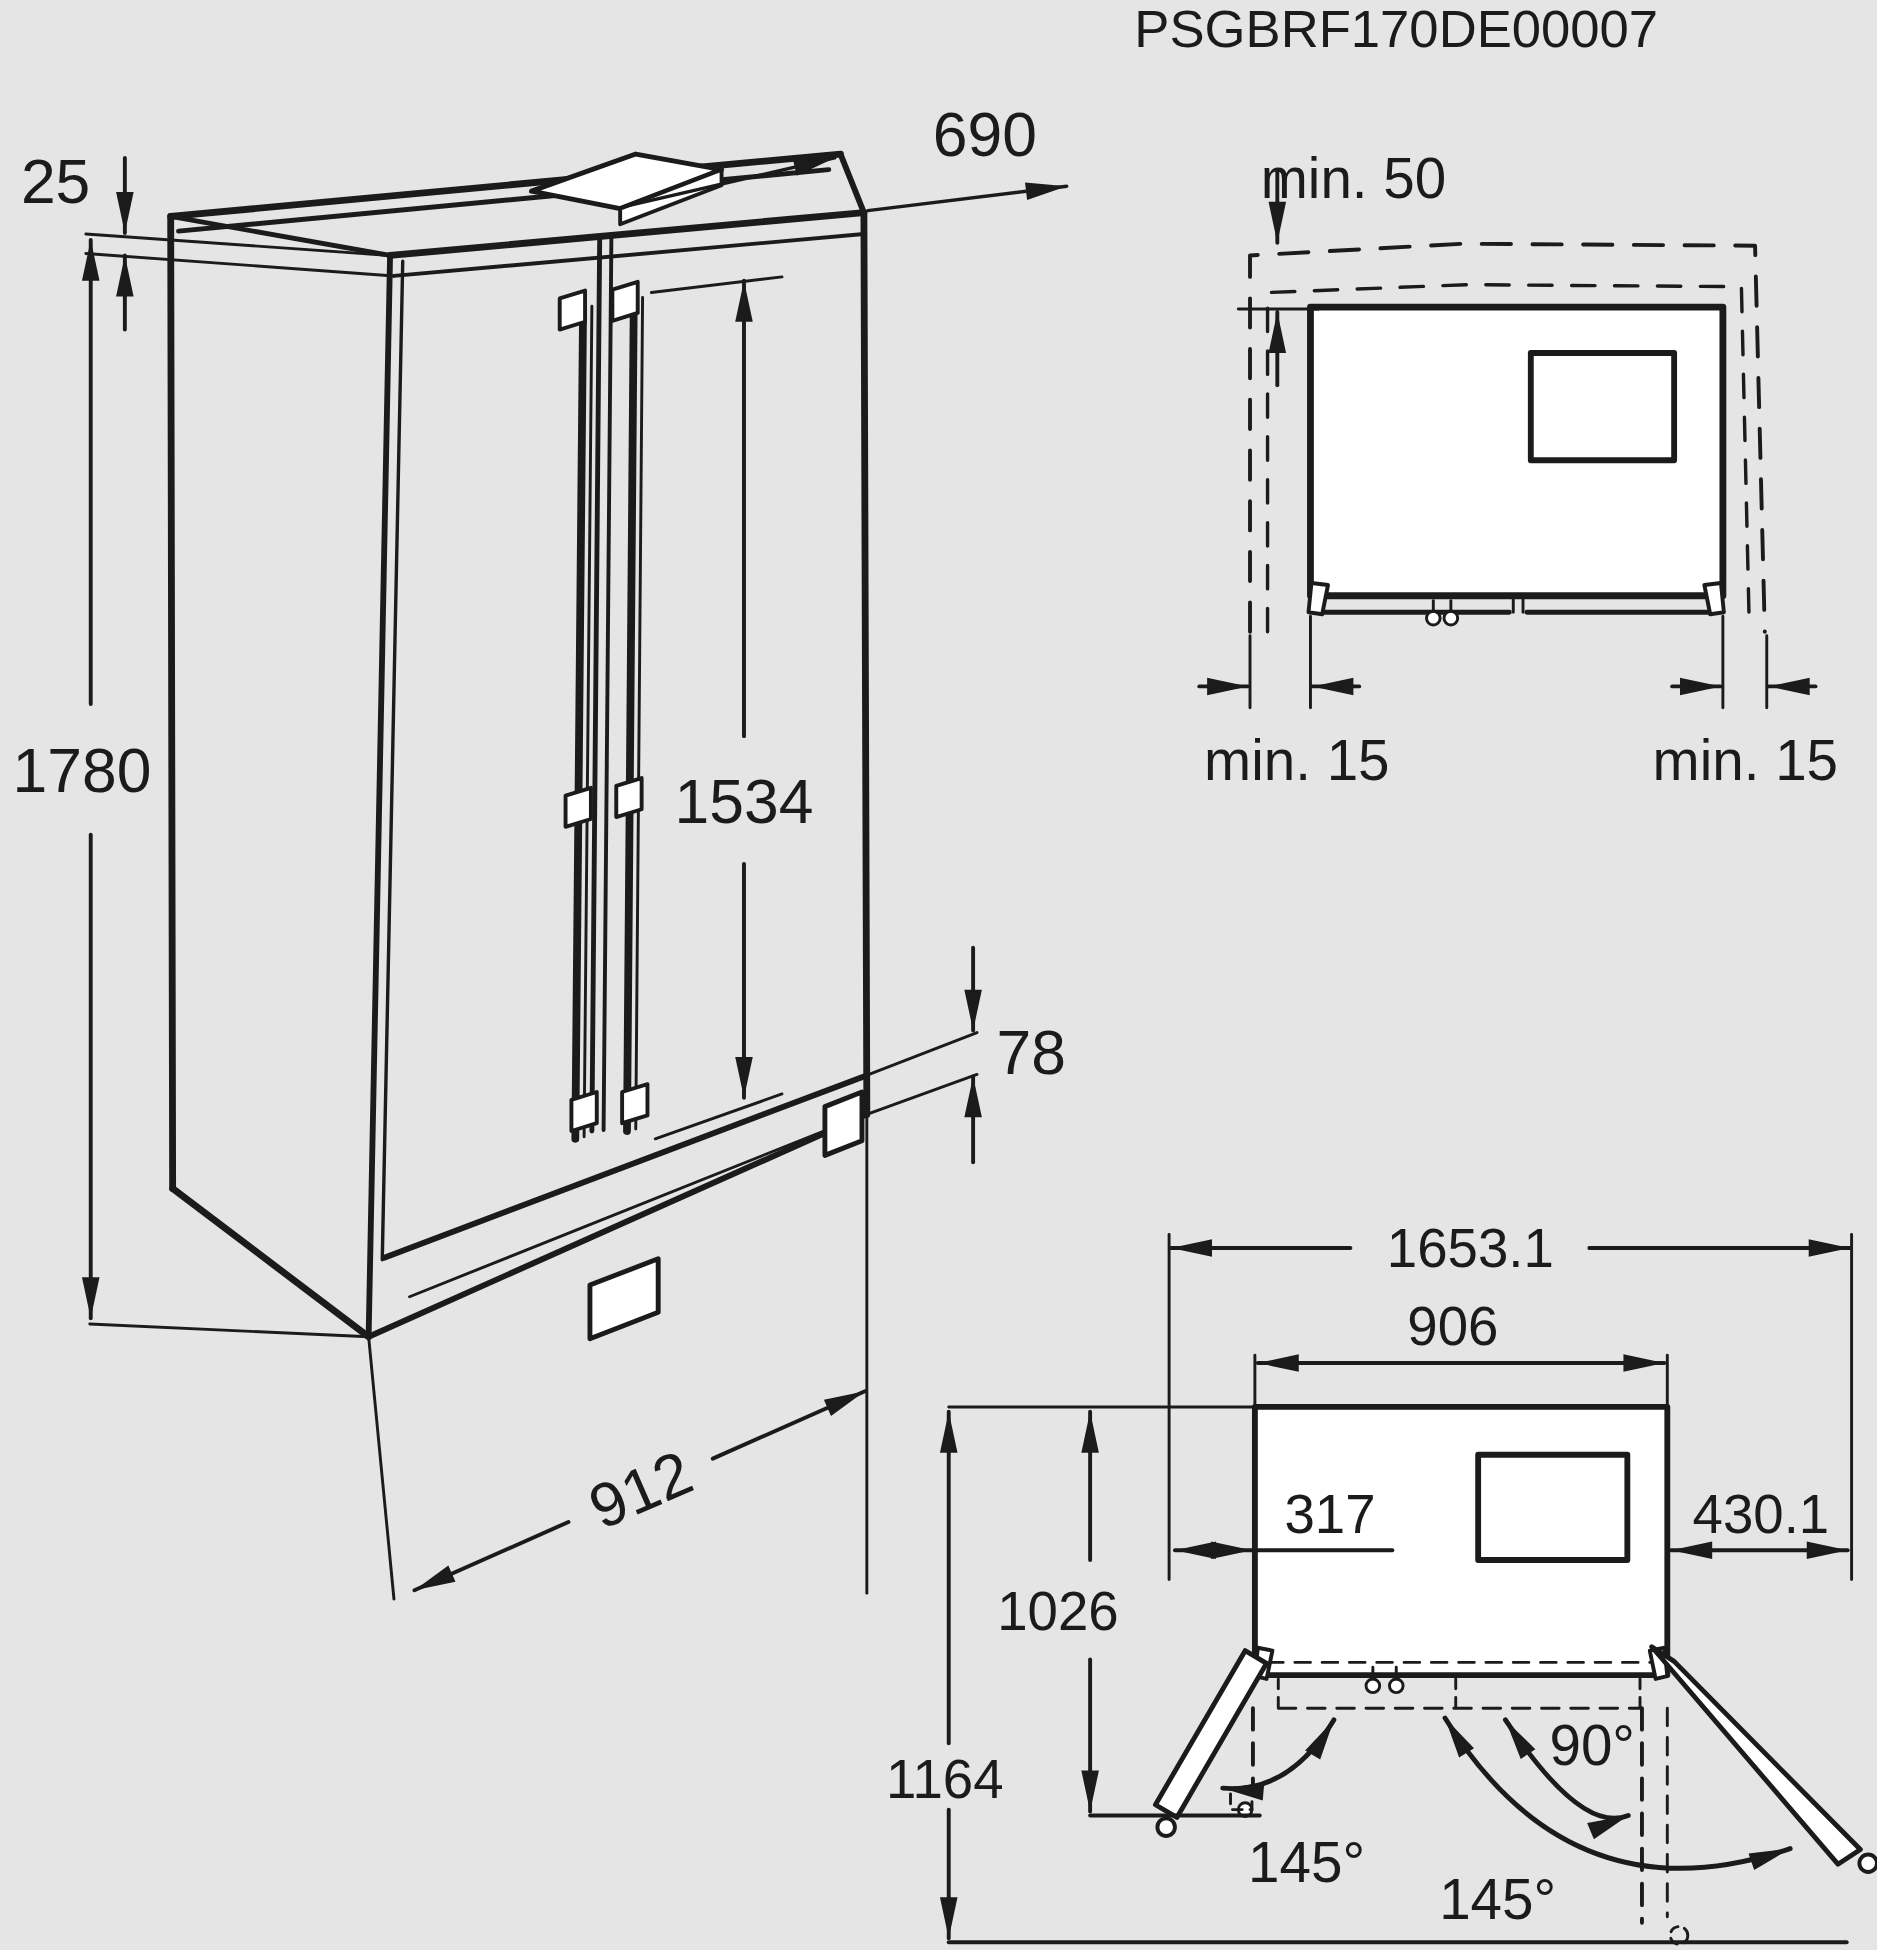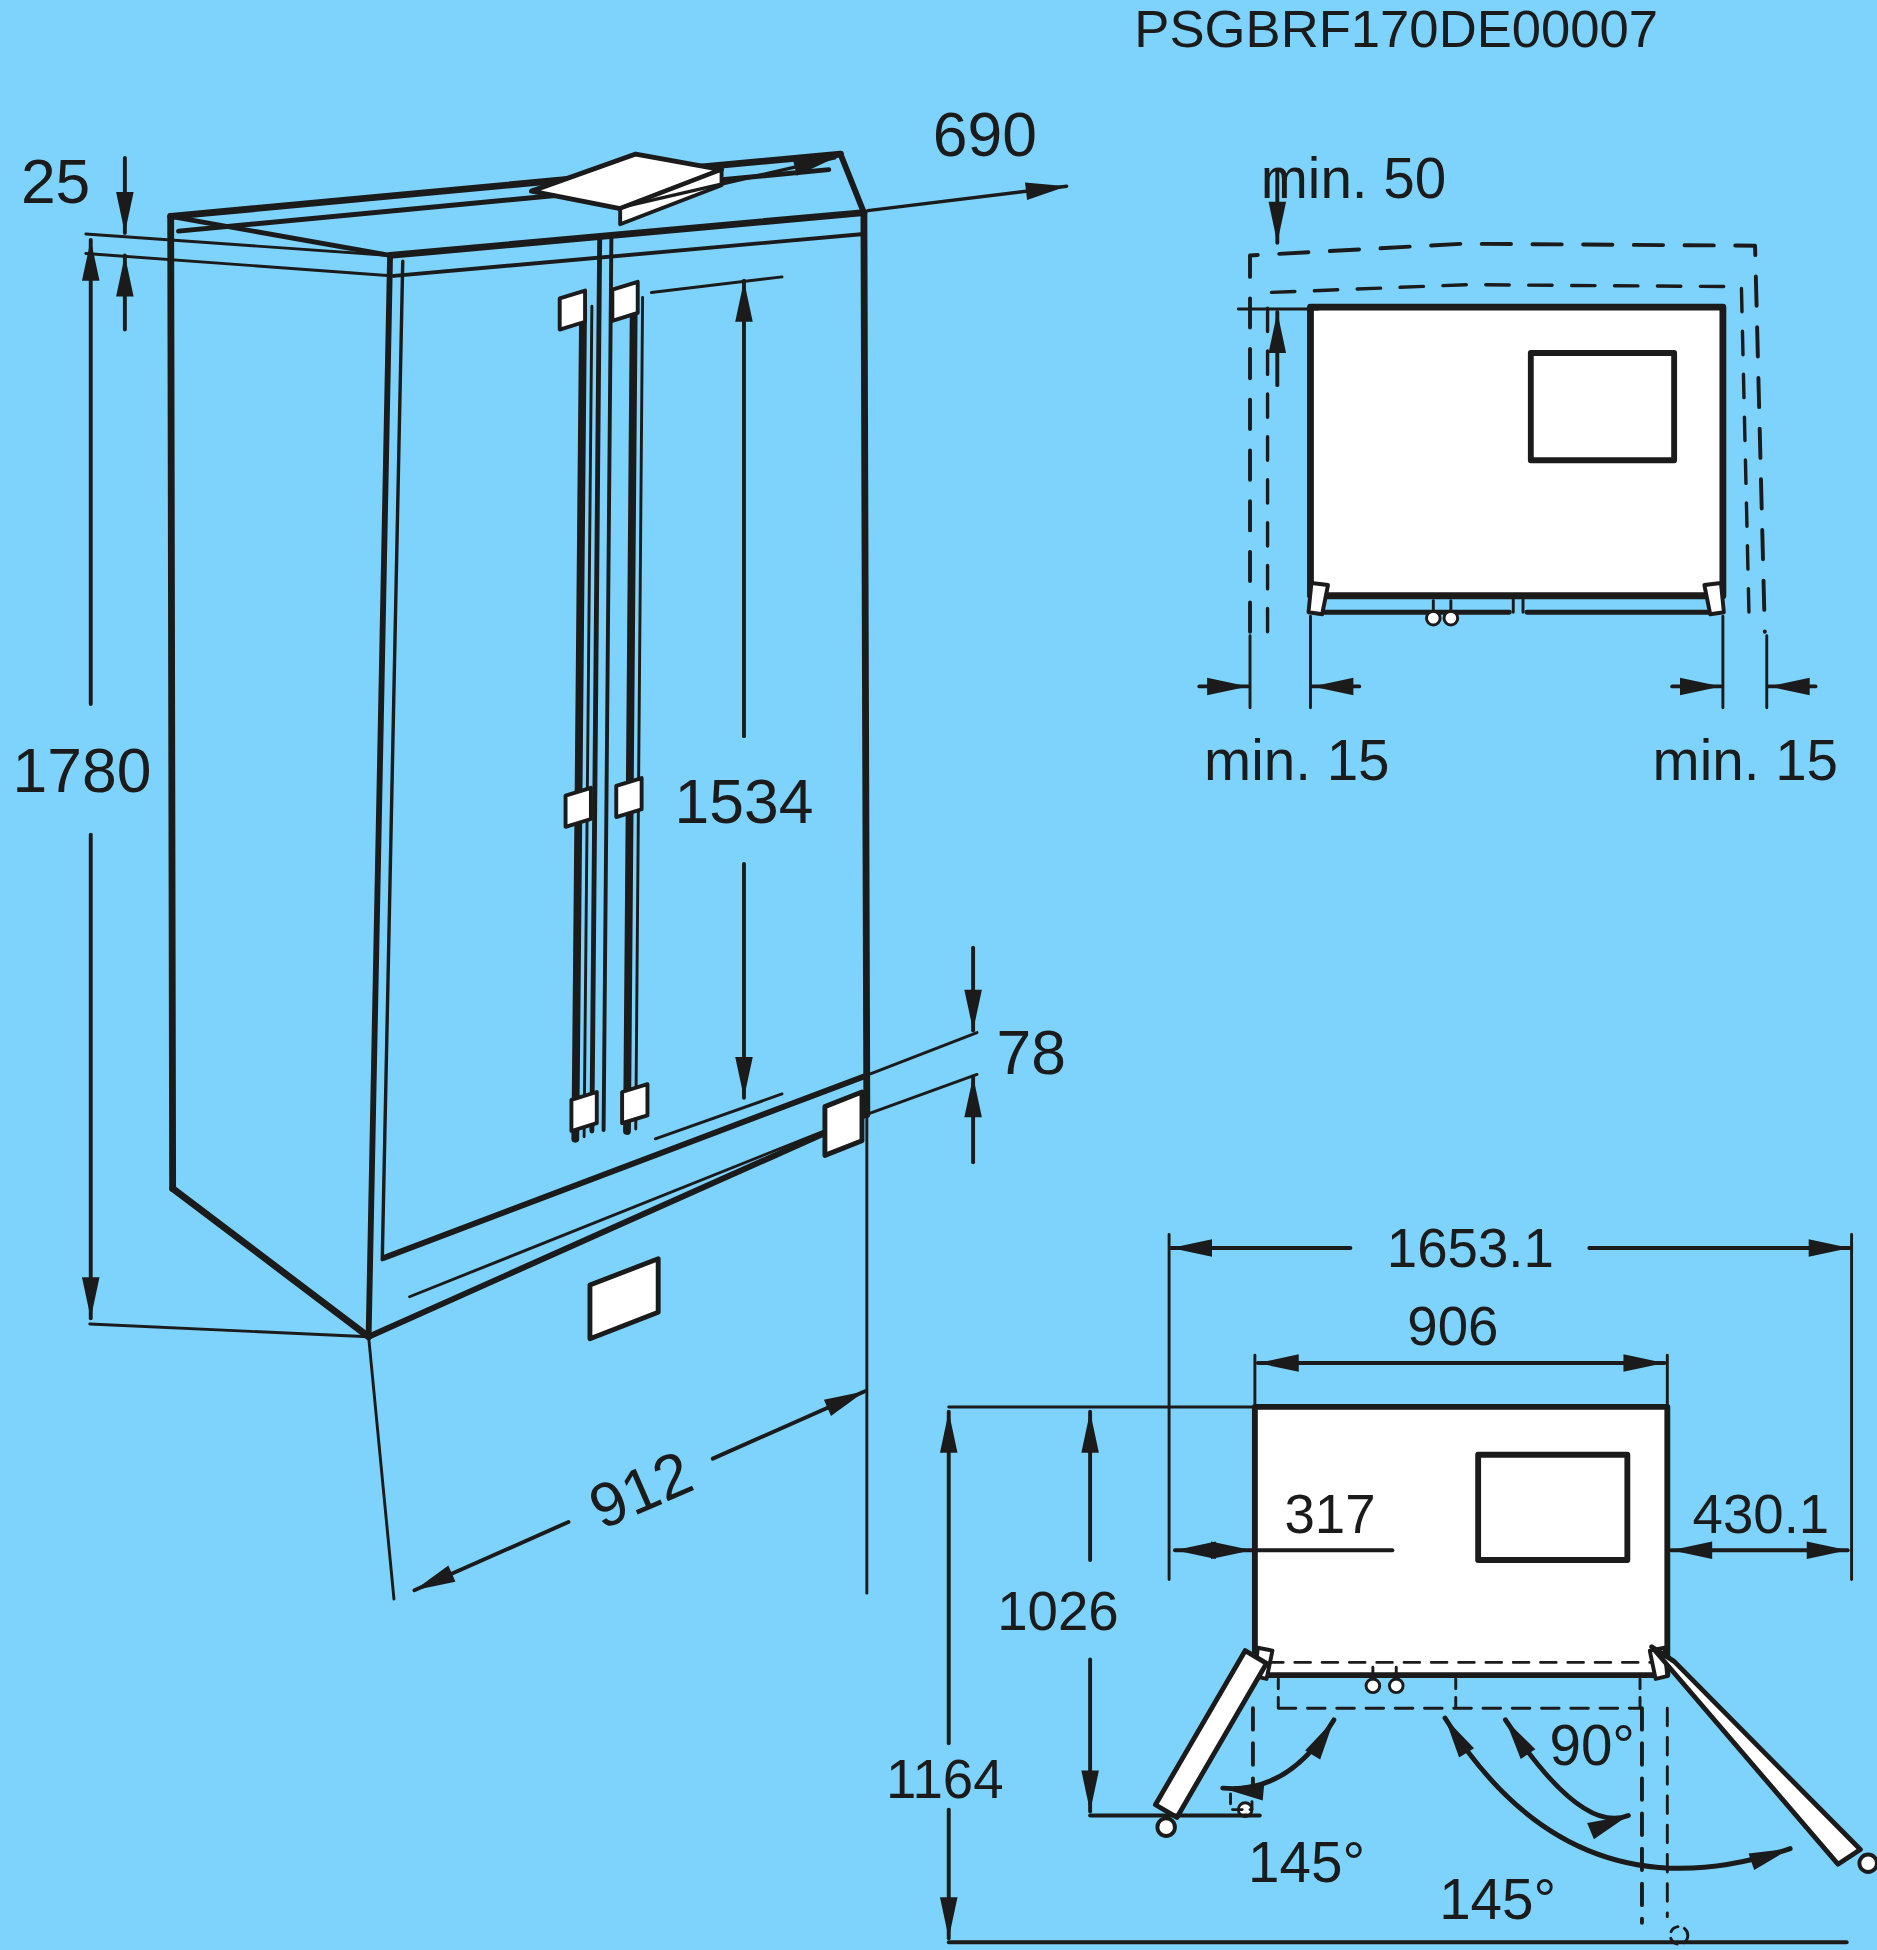--- a/index.html
+++ b/index.html
@@ -1,16 +1,16 @@
 <!DOCTYPE html>
 <html><head>
 <meta charset="utf-8">
 <style>
   html,body{margin:0;padding:0;background:#ffffff;}
-  .page{width:1877px;height:1950px;background:#7dd3fc;position:relative;overflow:hidden;}
+  .page{width:1877px;height:1950px;background:#e5e5e5;position:relative;overflow:hidden;}
   svg{display:block;}
   svg text{fill:#1b1b1b;font-family:"Liberation Sans","DejaVu Sans",sans-serif;}
   .ln{stroke:#1b1b1b;fill:none;stroke-linecap:round;stroke-linejoin:round;}
   .fw{fill:#ffffff;stroke:#1b1b1b;stroke-linejoin:round;}
   .t54{font-size:54px;}
   .t64{font-size:64px;}
   .t58{font-size:58px;}
   .t56{font-size:56px;}
   .mid{text-anchor:middle;}
 </style>

